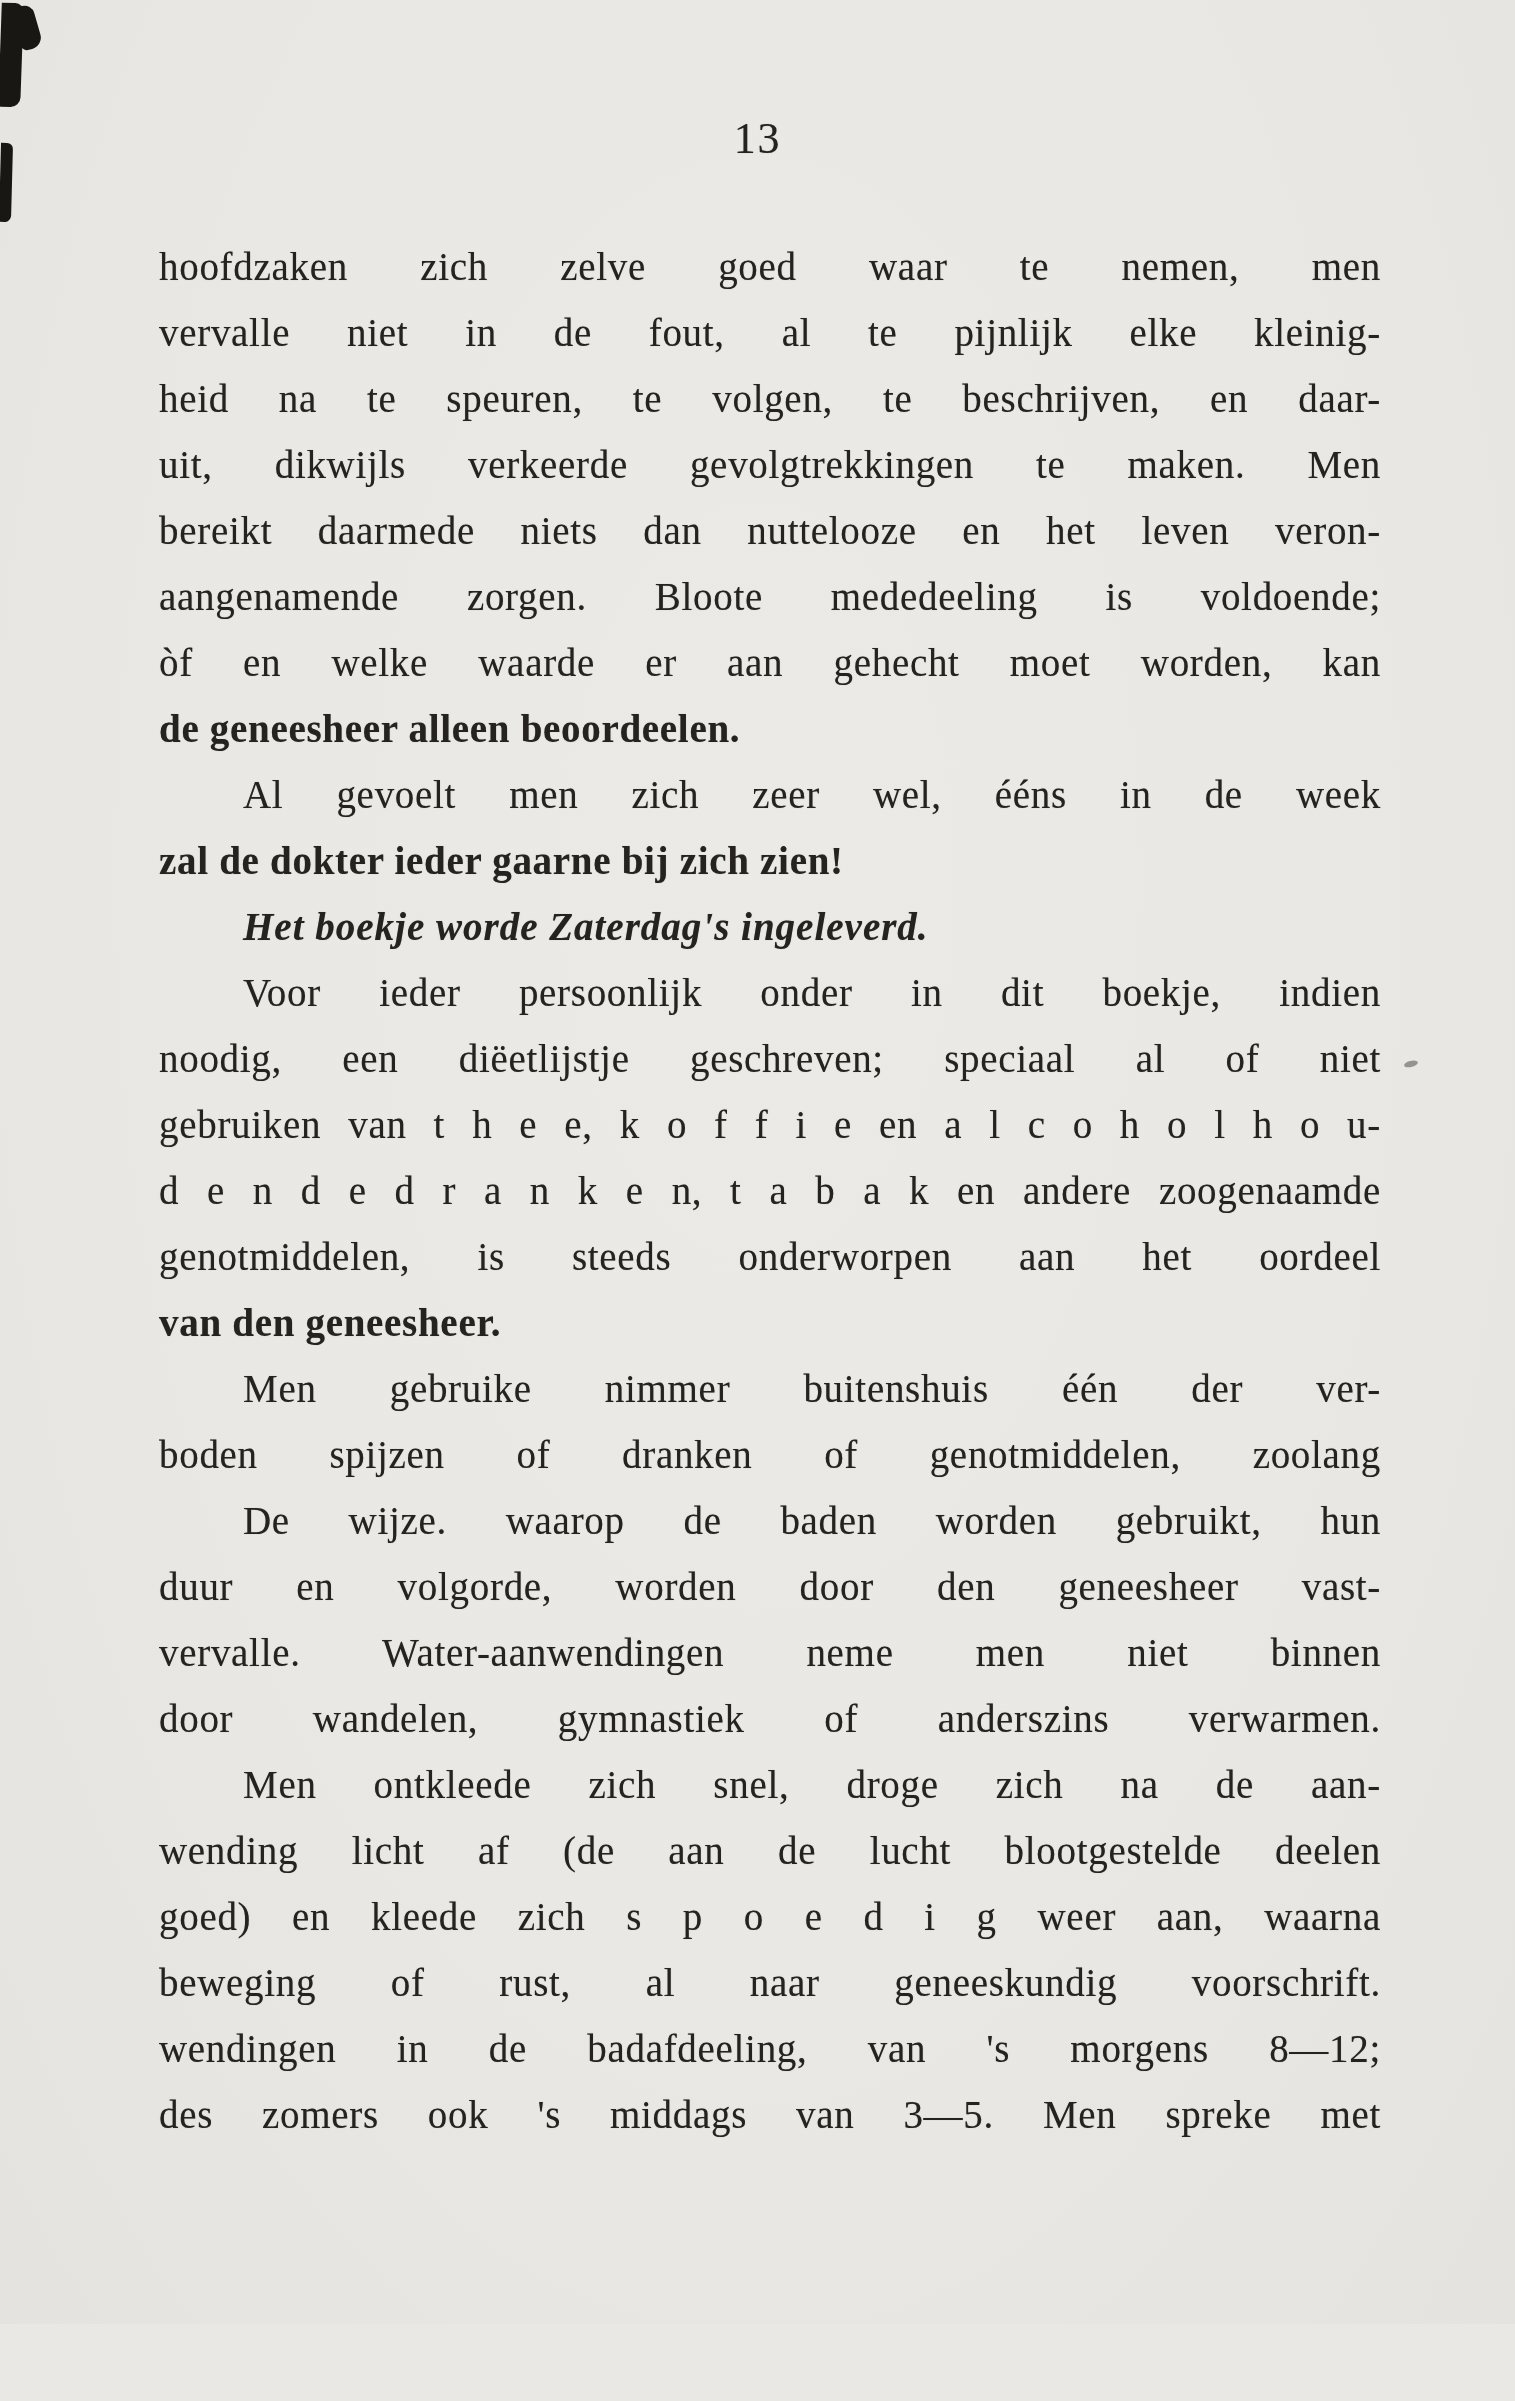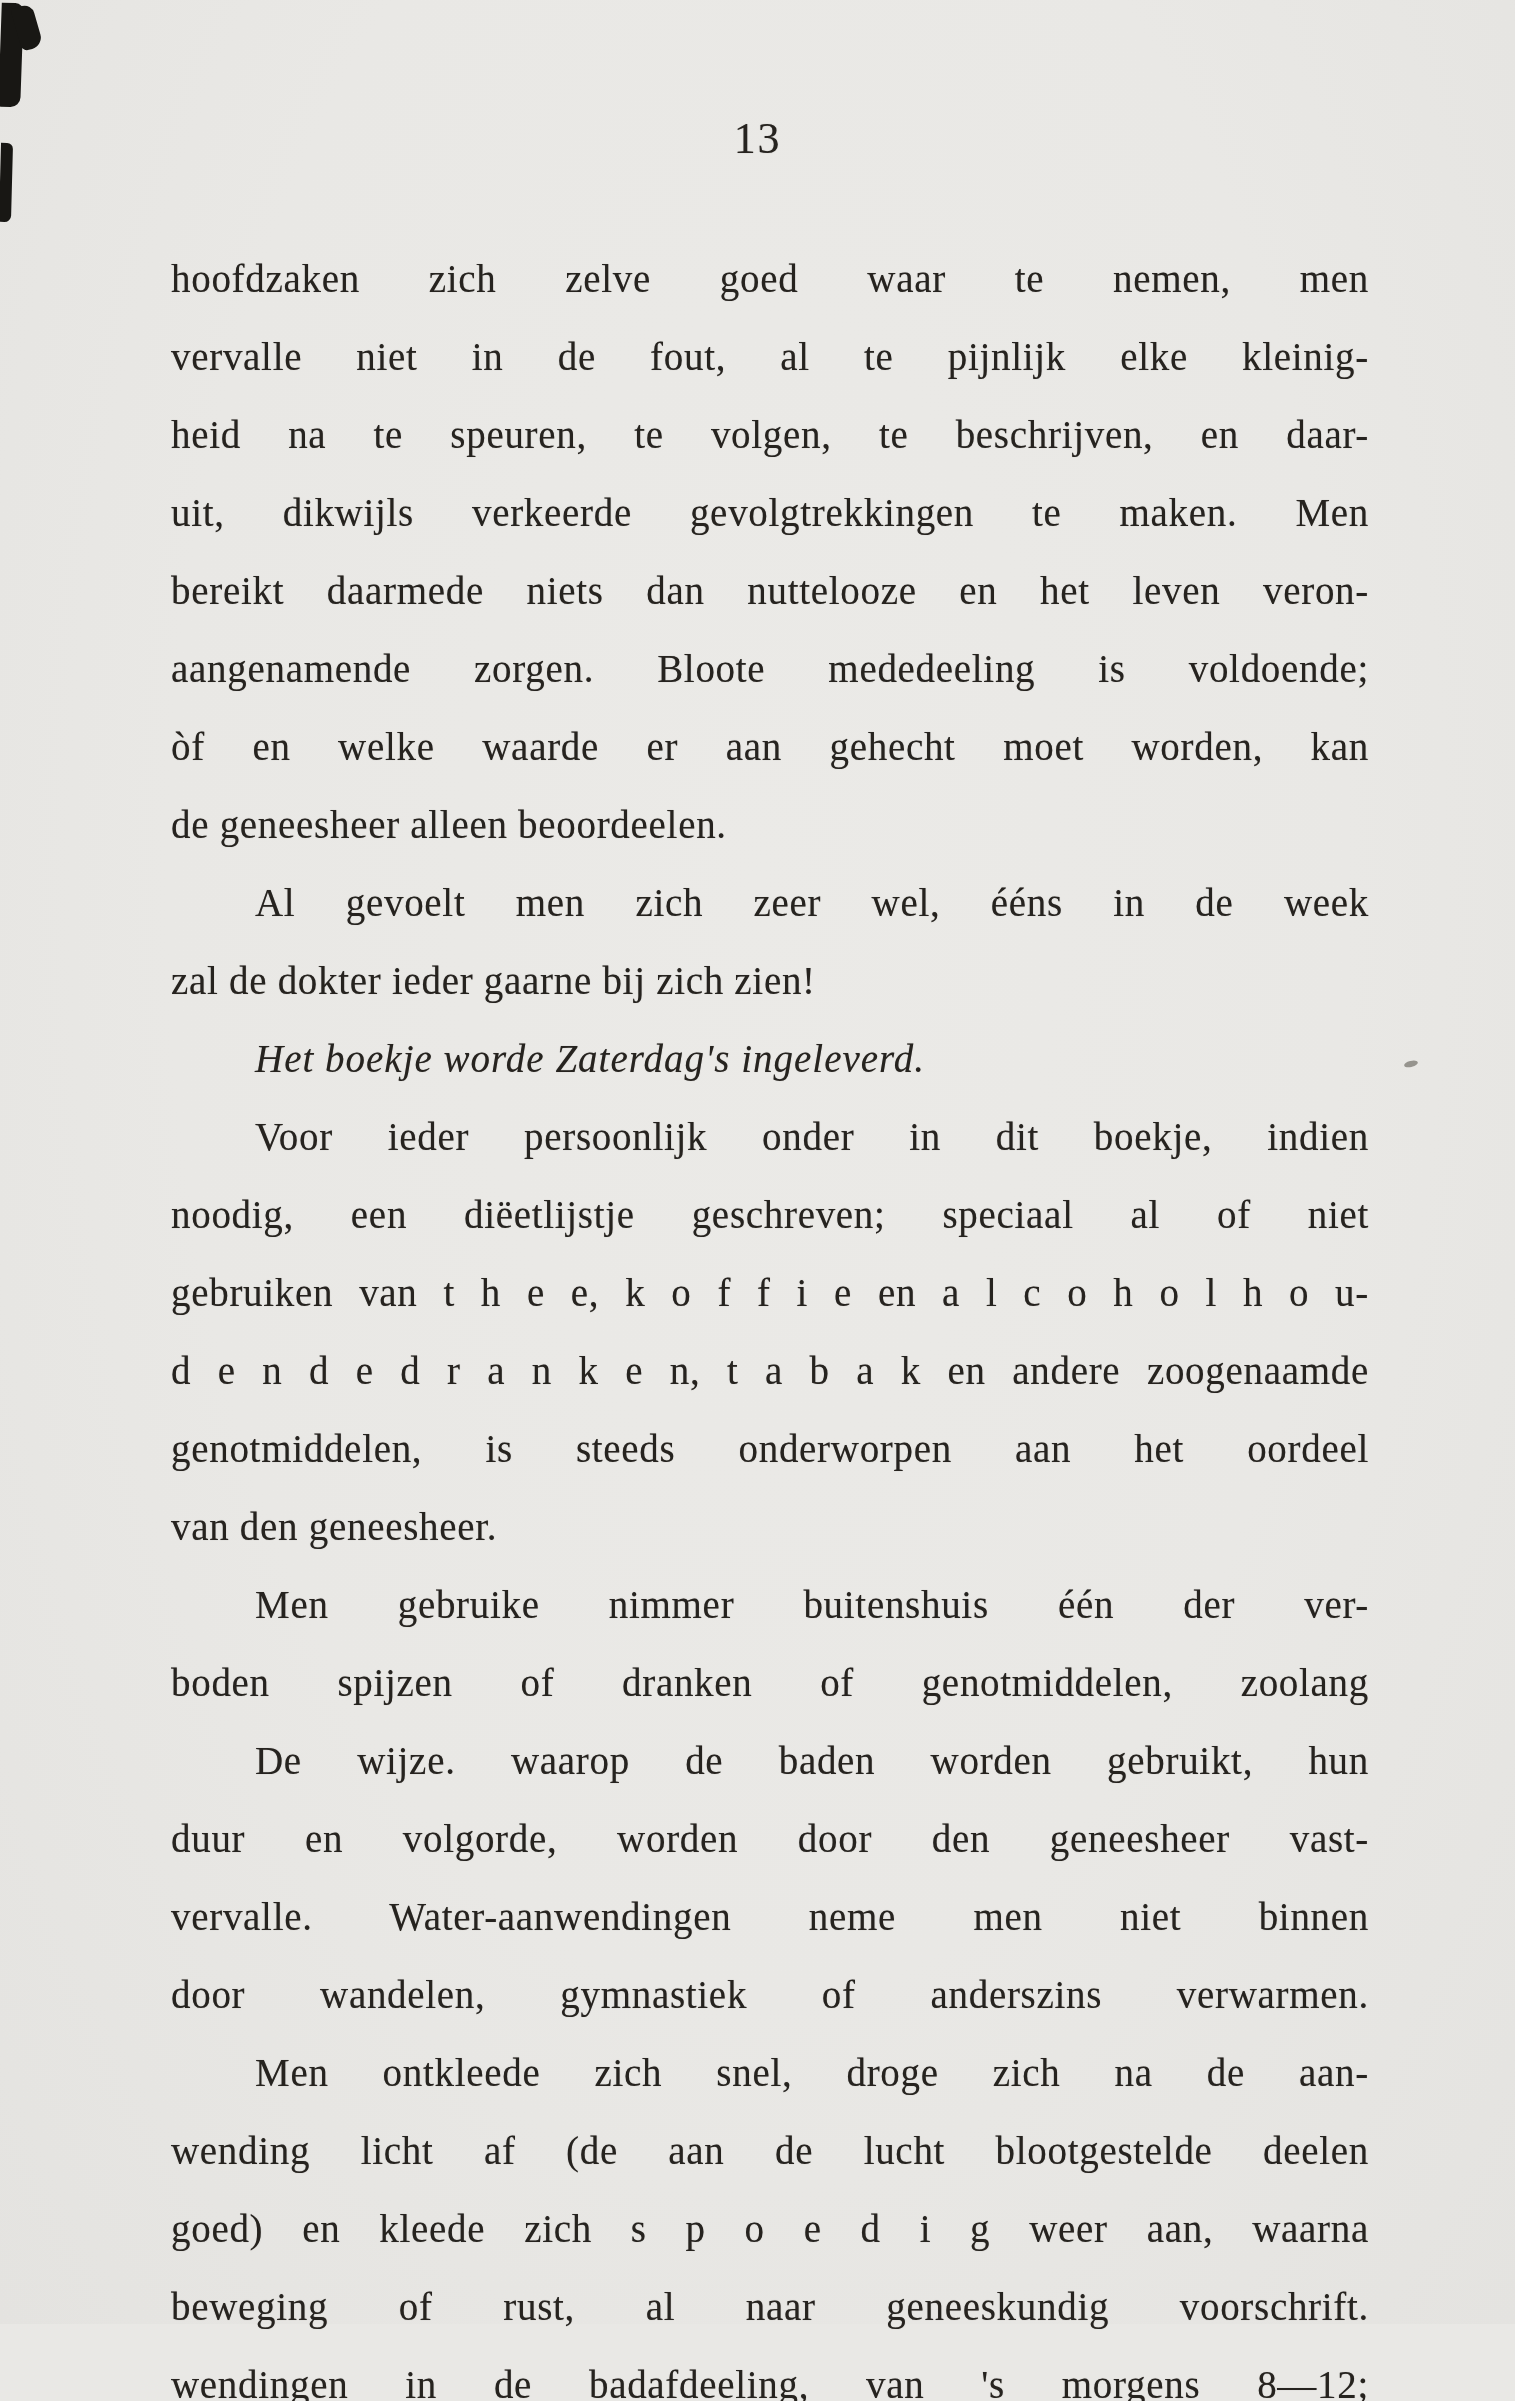--- a/index.html
+++ b/index.html
@@ -72,27 +72,28 @@
     position:absolute;
     left:155px; top:232px;
     width:1230px;
     font-size:39px;
     line-height:62px;
     color:var(--ink);
     letter-spacing:0.7px;
     text-shadow:0 0 0.8px rgba(40,38,34,.4);
   }
   .line{
-    margin:16px;
+    margin:4px;
     padding:0;
     text-align:justify;
     text-align-last:justify;
   }
   .line.pe{
     text-align-last:left;   
+    font-weight:bold;
   }
   .line.ind{
     text-indent:84px;      
   }
   .line.it{
     font-style:italic;
     letter-spacing:1px;
   }
 </style>
 </head>

